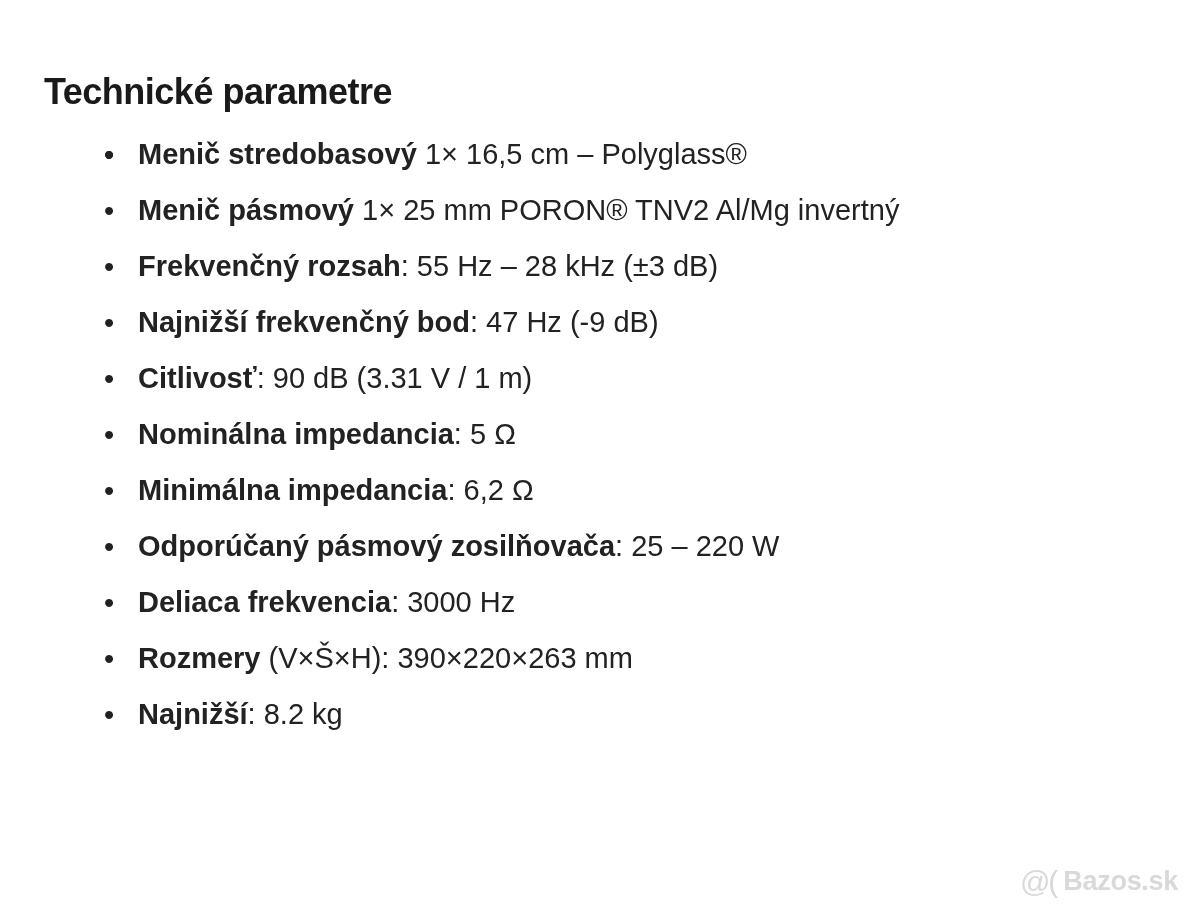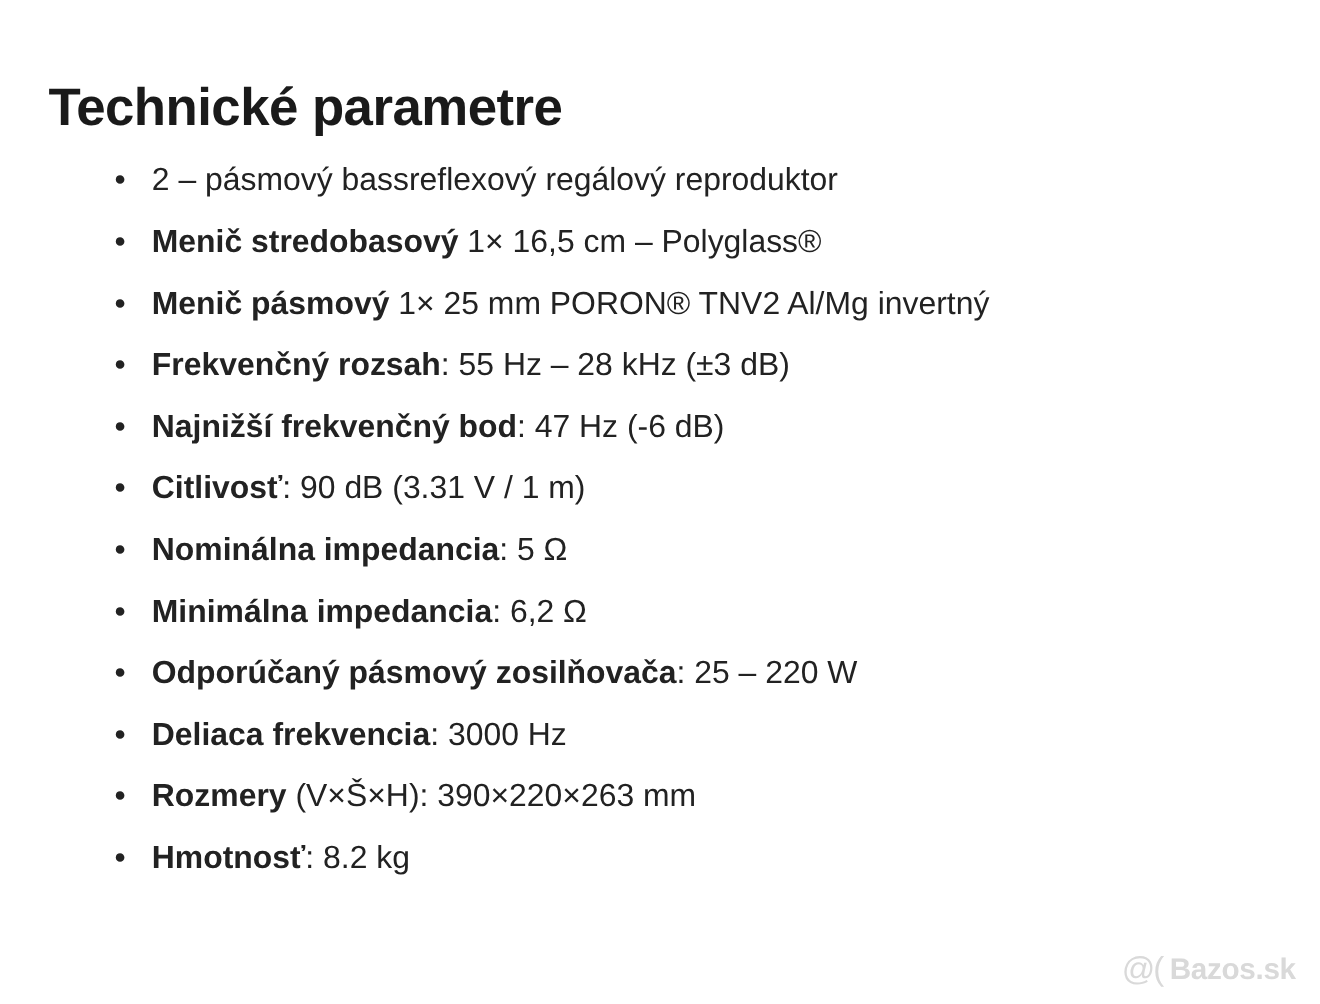--- a/index.html
+++ b/index.html
@@ -18,21 +18,21 @@
 
   .page {
     position: relative;
     width: 1200px;
     height: 913px;
     box-sizing: border-box;
     padding: 70px 60px 0 44px;
   }
 
   .spec-title {
-    font-size: 48px;
+    font-size: 36px;
     font-weight: bold;
     letter-spacing: -0.5px;
     color: #1a1a1a;
     margin: 0 0 22px 0;
     line-height: 1.2;
   }
 
   .spec-list {
     list-style: none;
     margin: 0;
@@ -91,41 +91,41 @@
 <body>
 
 <div class="page">
 
   <h1 class="spec-title">Technické parametre</h1>
 
   <ul class="spec-list">
 
     <li class="spec-item">
       <span class="bullet">•</span>
-      <span class="label"></span><span class="value">2 – pásmový bassreflexový regálový reproduktor</span>
+      <span class="label"></span>
     </li>
 
     <li class="spec-item">
       <span class="bullet">•</span>
       <span class="label">Menič stredobasový</span><span class="value"> 1× 16,5 cm – Polyglass®</span>
     </li>
 
     <li class="spec-item">
       <span class="bullet">•</span>
       <span class="label">Menič pásmový</span><span class="value"> 1× 25 mm PORON® TNV2 Al/Mg invertný</span>
     </li>
 
     <li class="spec-item">
       <span class="bullet">•</span>
       <span class="label">Frekvenčný rozsah</span><span class="value">: 55 Hz – 28 kHz (±3 dB)</span>
     </li>
 
     <li class="spec-item">
       <span class="bullet">•</span>
-      <span class="label">Najnižší frekvenčný bod</span><span class="value">: 47 Hz (-6 dB)</span>
+      <span class="label">Najnižší frekvenčný bod</span><span class="value">: 47 Hz (-9 dB)</span>
     </li>
 
     <li class="spec-item">
       <span class="bullet">•</span>
       <span class="label">Citlivosť</span><span class="value">: 90 dB (3.31 V / 1 m)</span>
     </li>
 
     <li class="spec-item">
       <span class="bullet">•</span>
       <span class="label">Nominálna impedancia</span><span class="value">: 5 Ω</span>
@@ -146,21 +146,21 @@
       <span class="label">Deliaca frekvencia</span><span class="value">: 3000 Hz</span>
     </li>
 
     <li class="spec-item">
       <span class="bullet">•</span>
       <span class="label">Rozmery</span><span class="value"> (V×Š×H): 390×220×263 mm</span>
     </li>
 
     <li class="spec-item">
       <span class="bullet">•</span>
-      <span class="label">Hmotnosť</span><span class="value">: 8.2 kg</span>
+      <span class="label">Najnižší</span><span class="value">: 8.2 kg</span>
     </li>
 
   </ul>
 
   <div class="watermark">
     <span class="wm-mark">@(</span>
     <span class="wm-text">Bazos.sk</span>
   </div>
 
 </div>

